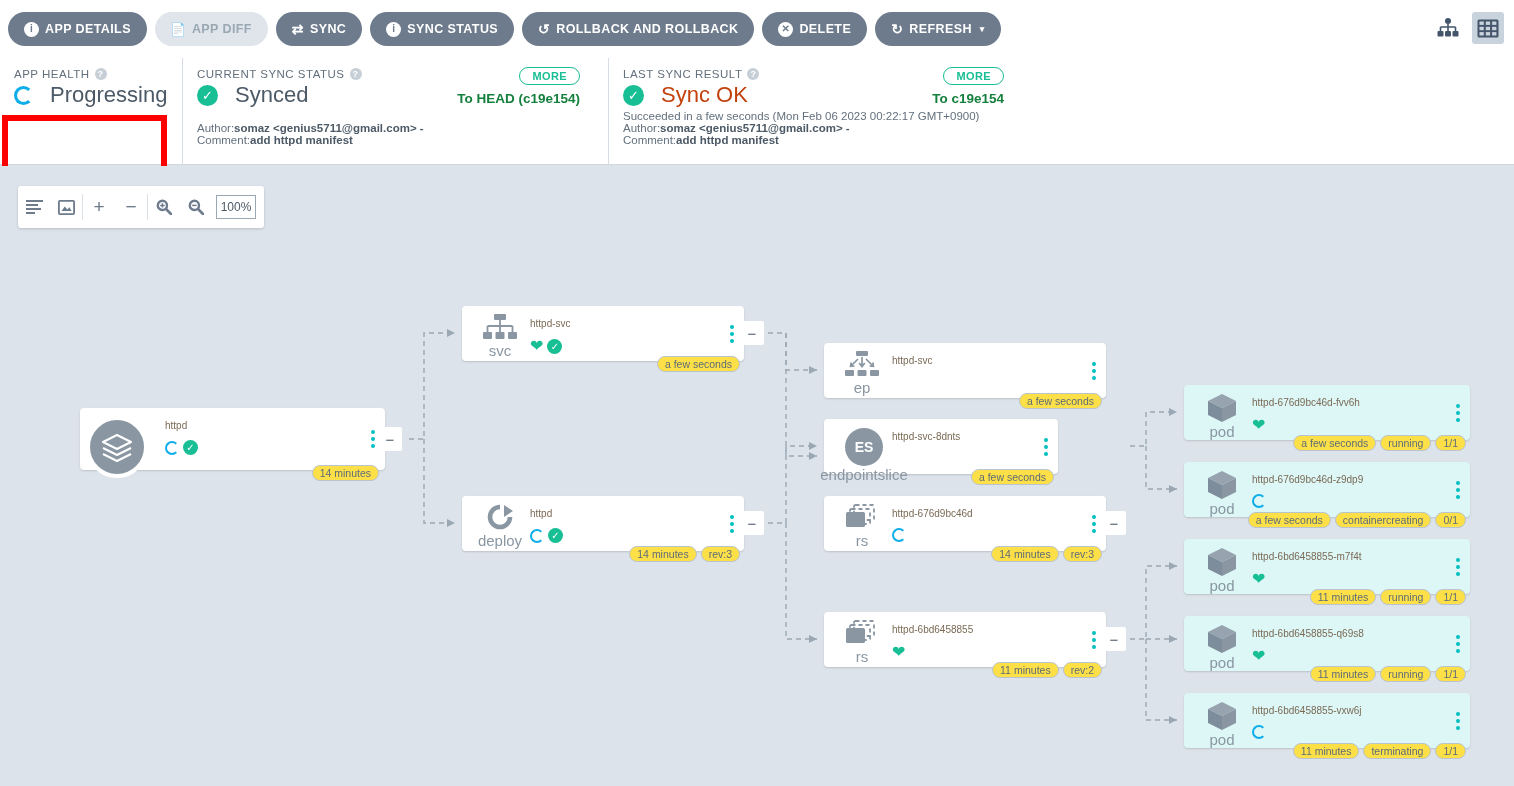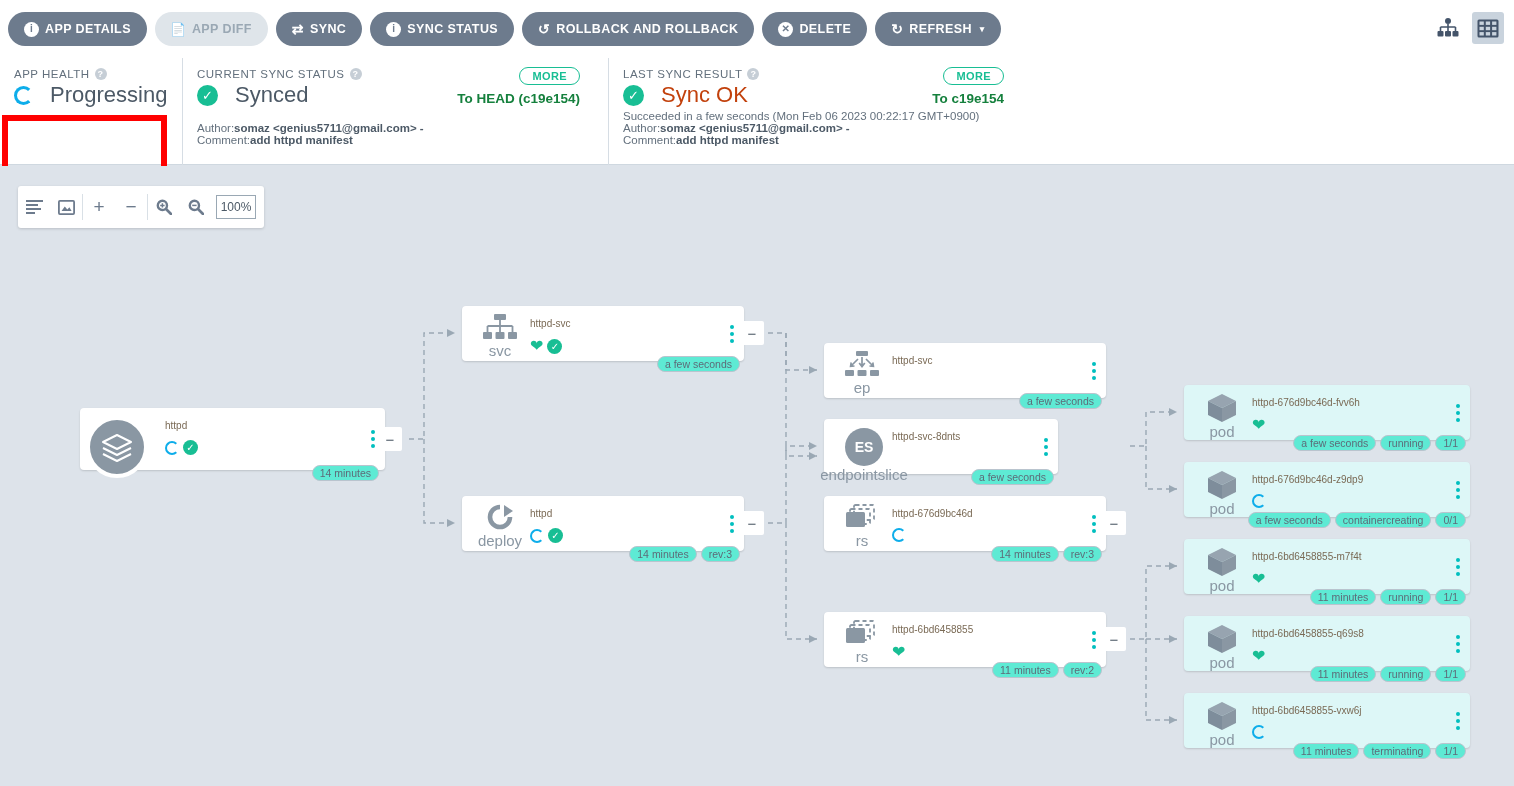--- a/index.html
+++ b/index.html
@@ -133,21 +133,21 @@
   .ring-s { width: 14px; height: 14px; border-radius: 50%;
             border: 2.5px solid #0dadea; border-right-color: transparent; }
   .check-s { width: 15px; height: 15px; border-radius: 50%; background: #18be94;
              color: #ffffff; font-size: 10px;
              display: inline-flex; align-items: center; justify-content: center; }
   .kebab { position: absolute; right: 10px; top: 50%; transform: translateY(-50%);
            display: flex; flex-direction: column; gap: 3px; cursor: pointer; }
   .kebab i { width: 4px; height: 4px; border-radius: 50%; background: #00bfbf;
              display: block; }
   .chips { position: absolute; display: flex; gap: 4px; }
-  .chip { background: #5eead4; border: 1px solid #b9c4ce; border-radius: 9px;
+  .chip { background: #fde047; border: 1px solid #b9c4ce; border-radius: 9px;
           font-size: 10.5px; color: #5d6b78; padding: 1px 7px; white-space: nowrap; }
 
   .collapse {
     position: absolute; width: 24px; height: 24px; background: #ffffff;
     display: flex; align-items: center; justify-content: center;
     font-size: 15px; color: #4c5966; cursor: pointer; border-radius: 2px;
   }
 
   .edges { position: absolute; left: 0; top: 0; width: 1514px; height: 620px;
            pointer-events: none; }

